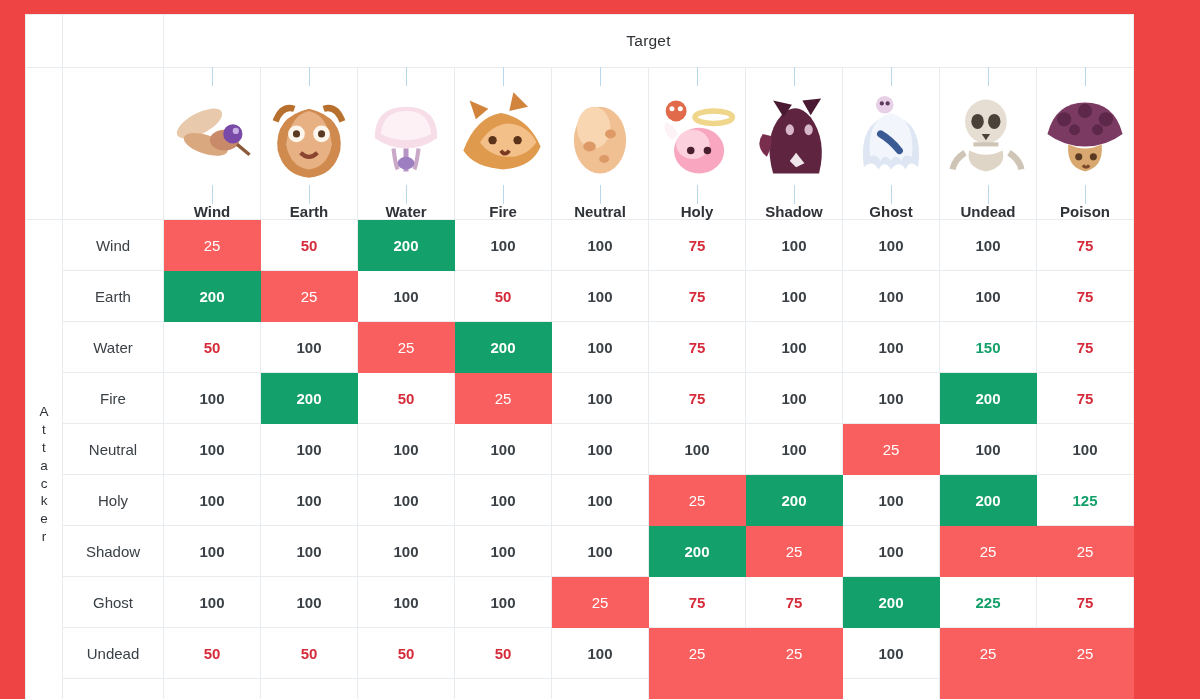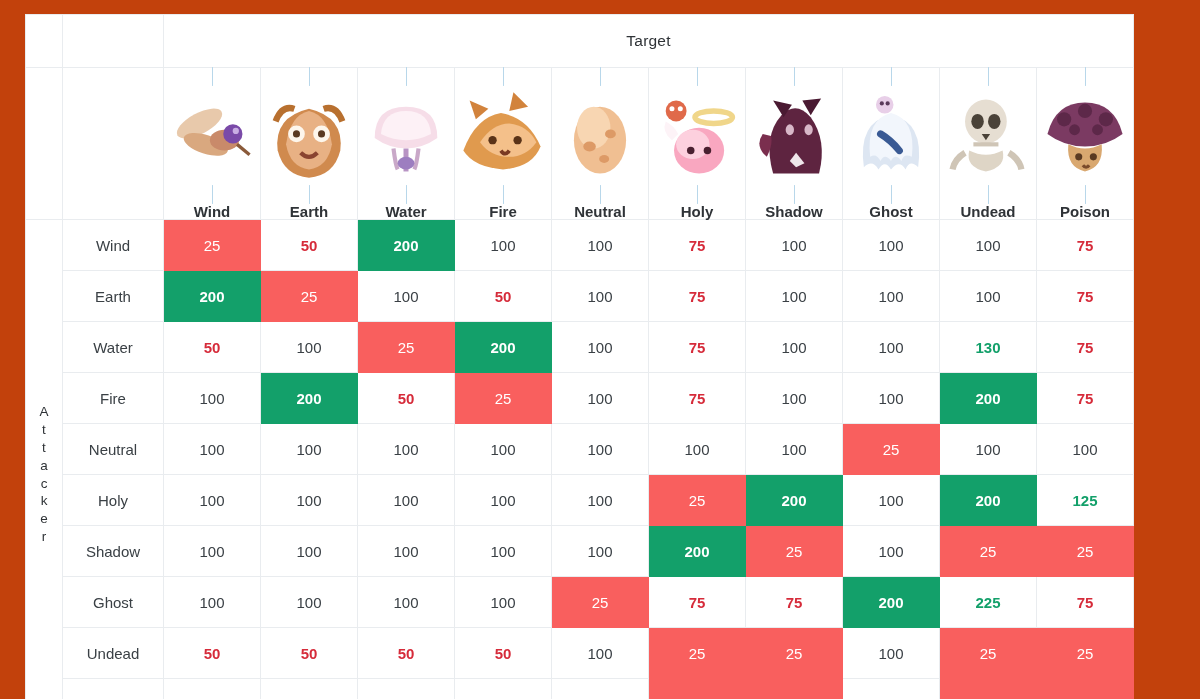--- a/index.html
+++ b/index.html
@@ -12,21 +12,21 @@
     height: 699px;
     font-family: "Liberation Sans", sans-serif;
     color: #2f3337;
     overflow: hidden;
   }
 
   #page {
     position: relative;
     width: 1200px;
     height: 699px;
-    background: #c2410c;
+    background: #ef4444;
   }
 
   table.matrix {
     border-collapse: collapse;
     table-layout: fixed;
     position: absolute;
     left: 25px;
     top: 14px;
   }
 
@@ -123,21 +123,21 @@
   }
 
   
   td.val {
     height: 50px;
     font-size: 15px;
     color: #3a4045;
   }
   td.val.neutral {
     color: #3a4045;
-    font-weight: normal;
+    font-weight: bold;
     background: #ffffff;
   }
   td.val.weak-text {
     color: #d62b3a;
     font-weight: bold;
     background: #ffffff;
   }
   td.val.strong-text {
     color: #13a06a;
     font-weight: bold;
@@ -306,21 +306,21 @@
         <tr>
           <td class="row-head">Water</td>
           <td class="val weak-text">50</td>
           <td class="val neutral">100</td>
           <td class="val weak-fill">25</td>
           <td class="val strong-fill">200</td>
           <td class="val neutral">100</td>
           <td class="val weak-text">75</td>
           <td class="val neutral">100</td>
           <td class="val neutral">100</td>
-          <td class="val strong-text">130</td>
+          <td class="val strong-text">150</td>
           <td class="val weak-text">75</td>
         </tr>
         <tr>
           <td class="row-head">Fire</td>
           <td class="val neutral">100</td>
           <td class="val strong-fill">200</td>
           <td class="val weak-text">50</td>
           <td class="val weak-fill">25</td>
           <td class="val neutral">100</td>
           <td class="val weak-text">75</td>

